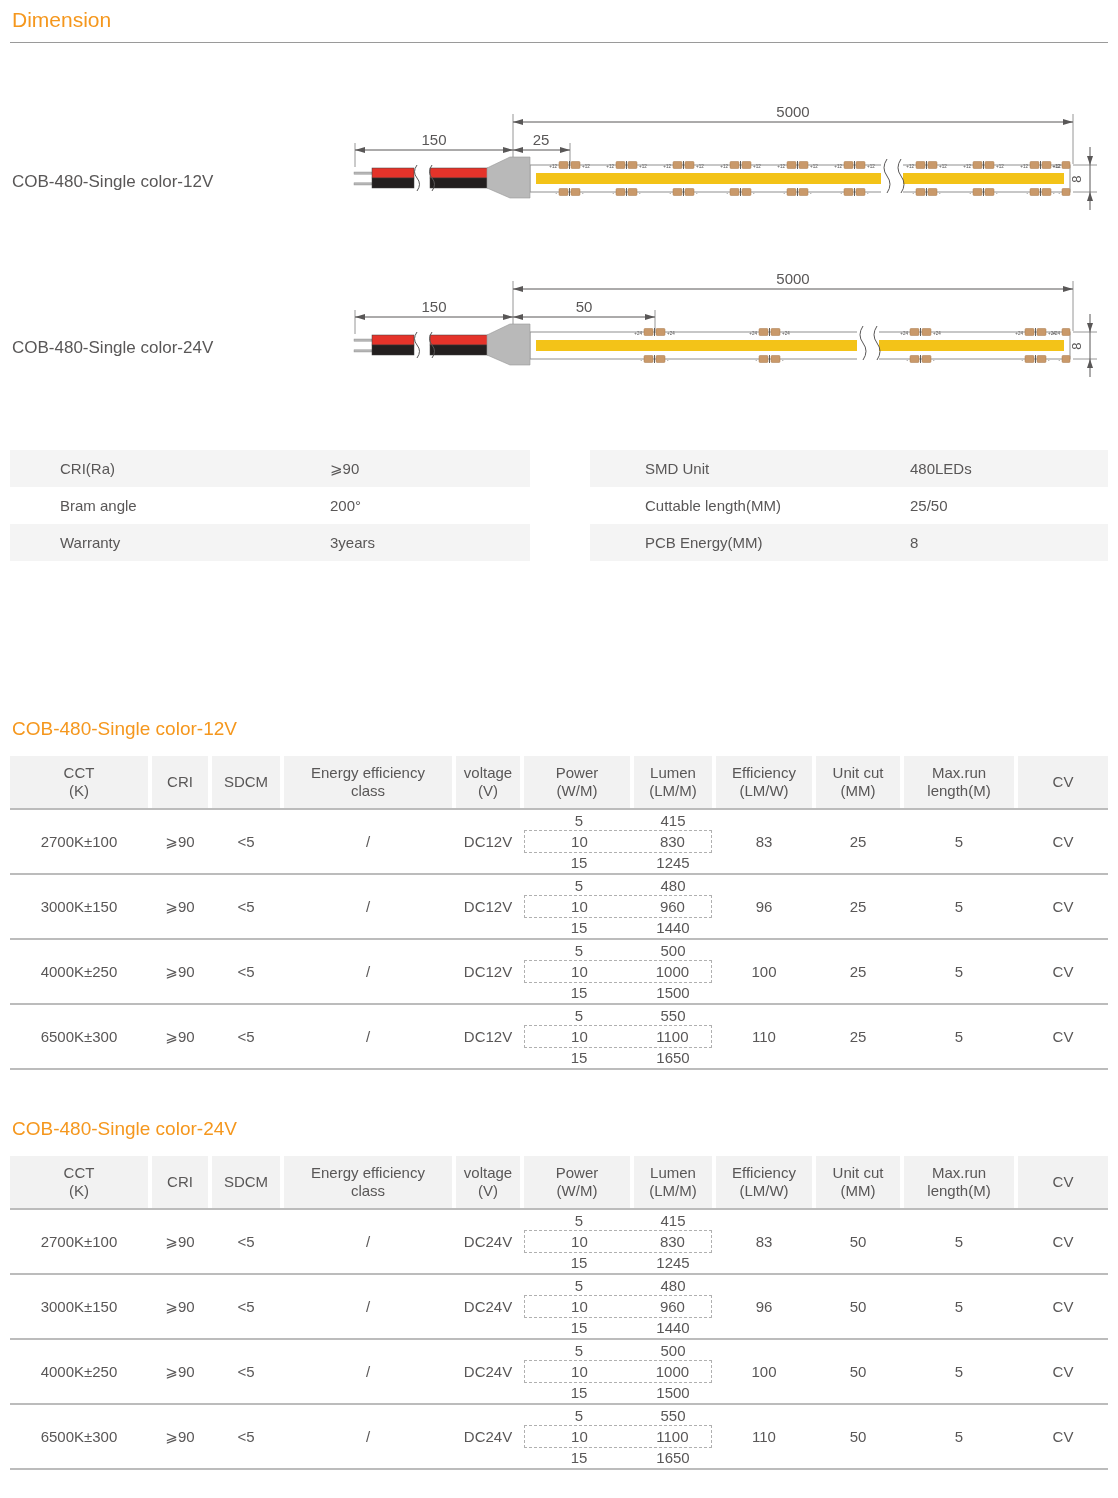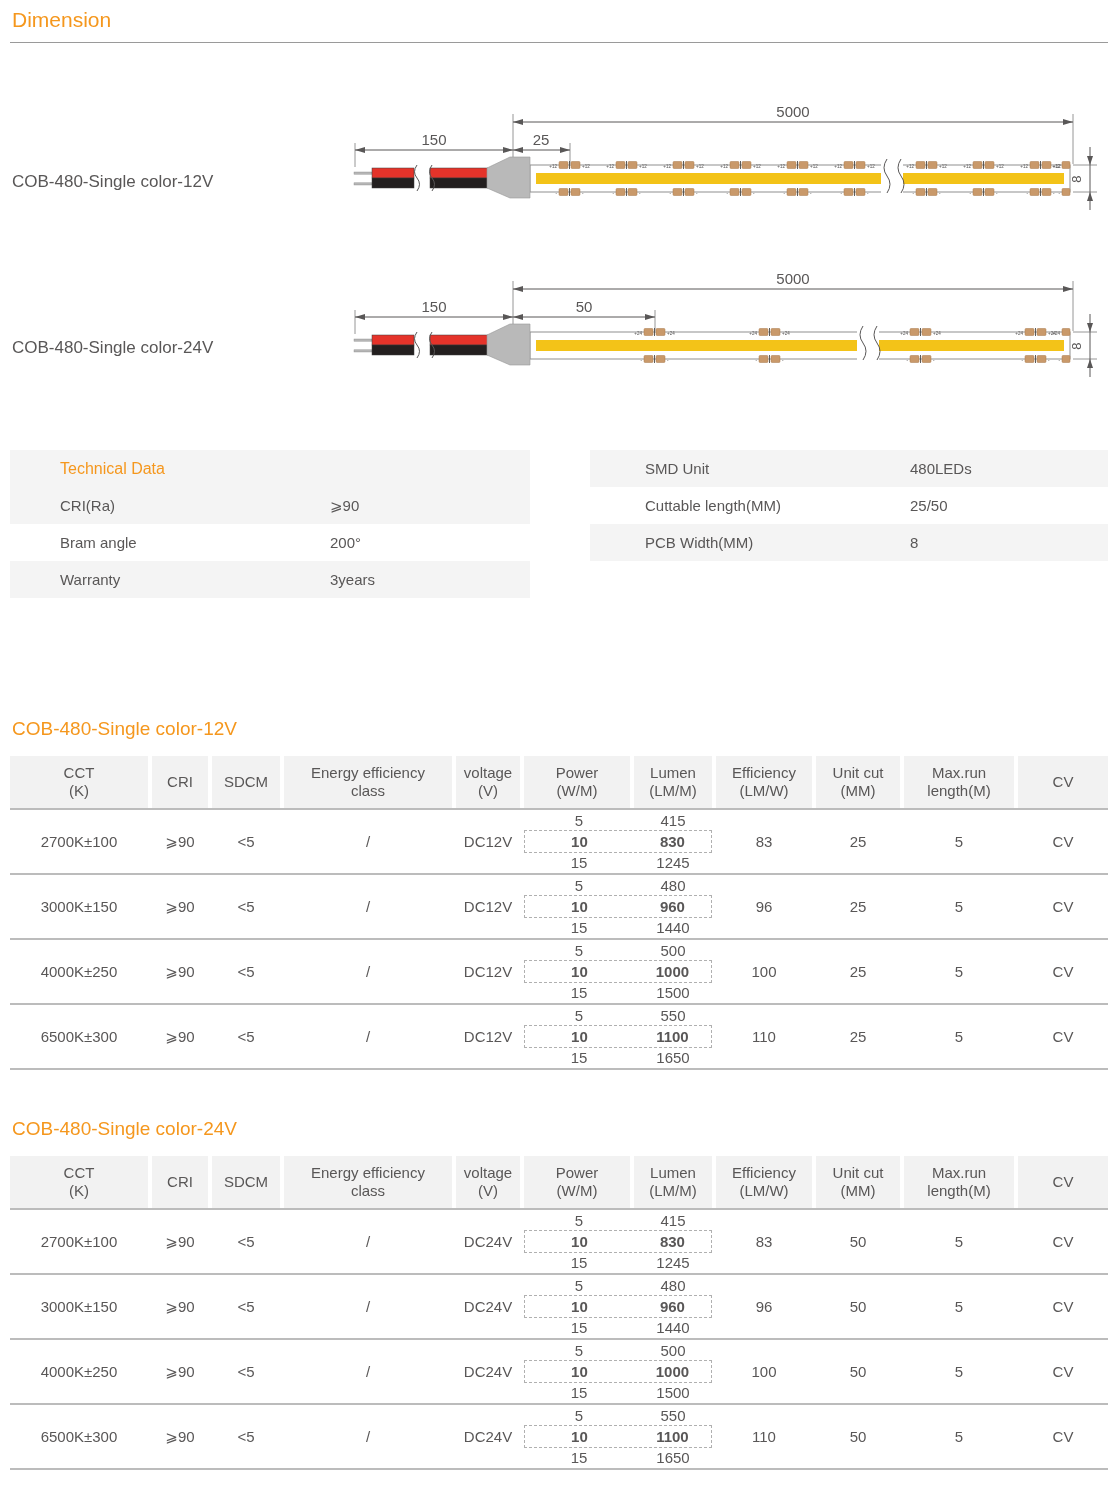--- a/index.html
+++ b/index.html
@@ -40,21 +40,21 @@
 
   .sec-title{position:absolute;left:12px;font-size:19px;color:var(--accent);}
   .spec{position:absolute;left:10px;width:1098px;border-bottom:2px solid #bcbcbc;}
   .spec-head{display:flex;gap:4px;}
   .hcell{background:#f2f2f2;height:52px;display:flex;flex-direction:column;justify-content:center;
          align-items:center;font-size:15px;line-height:18px;color:var(--ink);box-sizing:border-box;}
   .spec-row{display:flex;gap:4px;height:63px;border-top:2px solid #bcbcbc;}
   .cell{display:flex;align-items:center;justify-content:center;font-size:15px;color:var(--ink);box-sizing:border-box;}
   .pl-group{width:188px;display:flex;flex-direction:column;box-sizing:border-box;}
   .sub{flex:1;display:flex;align-items:center;font-size:15px;box-sizing:border-box;}
-  .sub.mid{border:1px dashed #b0b0b0;font-weight:bold;}
+  .sub.mid{border:1px dashed #b0b0b0;}
   .sub .p{width:110px;text-align:center;box-sizing:border-box;}
   .sub .l{width:78px;text-align:center;box-sizing:border-box;}
 </style>
 </head>
 <body>
 
 <div id="page">
 
   <div class="page-title">Dimension</div>
   <div class="title-rule"></div>
@@ -203,24 +203,20 @@
     <line class="extline" x1="733" y1="77" x2="757" y2="77"></line>
     <line class="extline" x1="733" y1="104" x2="757" y2="104"></line>
     <line class="dimline" x1="750" y1="59" x2="750" y2="122"></line>
     <polygon class="arrow" points="750,77 747,68 753,68"></polygon>
     <polygon class="arrow" points="750,104 747,113 753,113"></polygon>
     <text class="dim8" x="741" y="91" text-anchor="middle" transform="rotate(-90 741 91)">8</text>
   </svg>
 
   <div class="tech" style="left:10px;top:450px;width:520px">
     <div class="trow gray">
-      <div class="tlabel accent-text">Technical Data</div>
-        <div class="tval"></div>
-    </div>
-    <div class="trow gray">
       <div class="tlabel">CRI(Ra)</div>
       <div class="tval">⩾90</div>
     </div>
     <div class="trow">
       <div class="tlabel">Bram angle</div>
       <div class="tval">200°</div>
     </div>
     <div class="trow gray">
       <div class="tlabel">Warranty</div>
       <div class="tval">3years</div>
@@ -230,21 +226,21 @@
   <div class="tech" style="left:590px;top:450px;width:518px">
     <div class="trow gray">
       <div class="tlabel" style="padding-left:55px">SMD Unit</div>
       <div class="tval">480LEDs</div>
     </div>
     <div class="trow">
       <div class="tlabel" style="padding-left:55px">Cuttable length(MM)</div>
       <div class="tval">25/50</div>
     </div>
     <div class="trow gray">
-      <div class="tlabel" style="padding-left:55px">PCB Width(MM)</div>
+      <div class="tlabel" style="padding-left:55px">PCB Energy(MM)</div>
       <div class="tval">8</div>
     </div>
   </div>
 
   <div class="sec-title" style="top:718px">COB-480-Single color-12V</div>
   <div class="spec" style="top:756px">
       <div class="spec-head">
         <div class="hcell" style="width: 138px;">
           <div>CCT</div>
           <div>(K)</div>

